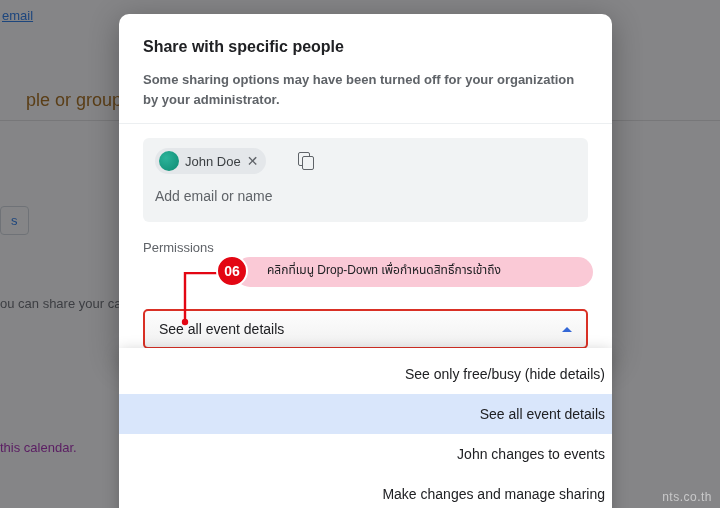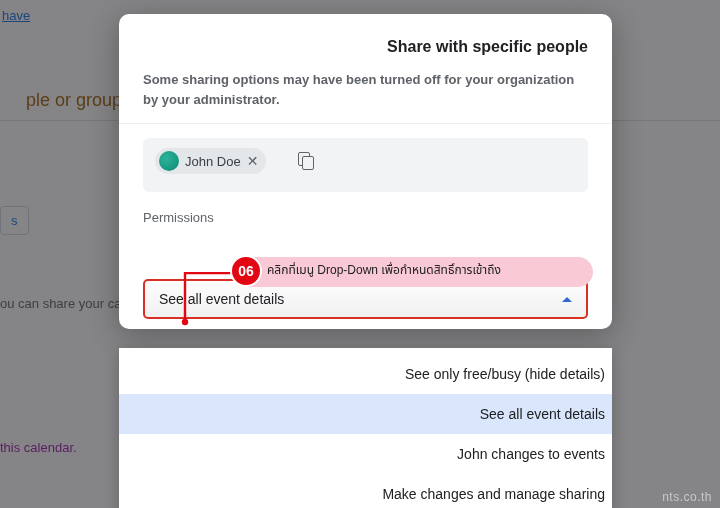--- a/index.html
+++ b/index.html
@@ -50,21 +50,20 @@
     left: 119px; top: 14px;
     width: 493px;
     background: #fff;
     border-radius: 10px;
     box-shadow: 0 6px 30px rgba(0,0,0,0.3);
     padding: 24px 24px 10px 24px;
   }
   .dialog h2 {
     font-size: 16px; font-weight: 600; color: #202124;
     margin-bottom: 14px;
-    text-align: right;
   }
   .dialog .sub {
     font-size: 13px; color: #5f6368; line-height: 1.5;
     margin-bottom: 14px;
     font-weight: bold;
   }
   .dialog .divider {
     border: none; border-top: 1px solid #eceff1;
     margin: 0 -24px 14px -24px;
   }
@@ -147,21 +146,21 @@
   .anno-pill {
     position: absolute;
     left: 235px; top: 257px;
     width: 358px; height: 30px;
     background: #fac9d6;
     border-radius: 15px;
     z-index: 10;
   }
   .anno-badge {
     position: absolute;
-    left: 230px; top: 255px;
+    left: 216px; top: 255px;
     width: 32px; height: 32px;
     background: #e30613; border: 2px solid #fff;
     border-radius: 50%;
     color: #fff; font-weight: 700; font-size: 14px;
     display: flex; align-items: center; justify-content: center;
     z-index: 12;
   }
   .anno-text {
     position: absolute;
     left: 267px; top: 261px;
@@ -179,21 +178,21 @@
   .watermark {
     position: absolute; right: 8px; bottom: 4px;
     color: rgba(255,255,255,0.55); font-size: 12px;
     z-index: 20; letter-spacing: 0.5px;
   }
 </style>
 </head>
 <body>
 
 <div class="backdrop">
-  <a class="link">have</a>
+  <a class="link">email</a>
   <div class="hdr">ple or groups</div>
   <hr class="hr">
   <button class="btn">s</button>
   <div class="note1">ou can share your cal</div>
   <div class="note2">this calendar.</div>
 </div>
 <div class="scrim"></div>
 
 <div class="dialog">
   <h2>Share with specific people</h2>
@@ -202,20 +201,21 @@
 
   <div class="chipbox">
     <div class="chiprow">
       <span class="chip">
         <span class="avatar"></span>
         <span>John Doe</span>
         <span class="chip-x">✕</span>
       </span>
       <span class="copy"></span>
     </div>
+    <div class="placeholder">Add email or name</div>
   </div>
 
   <div class="perm-label">Permissions</div>
 
   <div class="select">
     <span>See all event details</span>
     <span class="arrow"></span>
   </div>
 </div>
 

